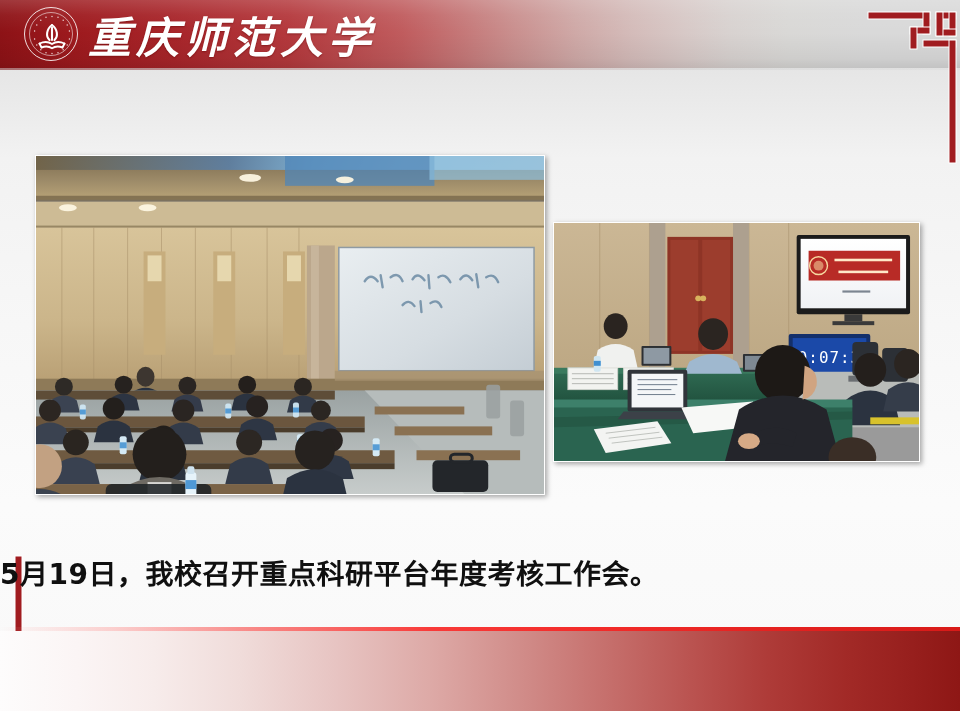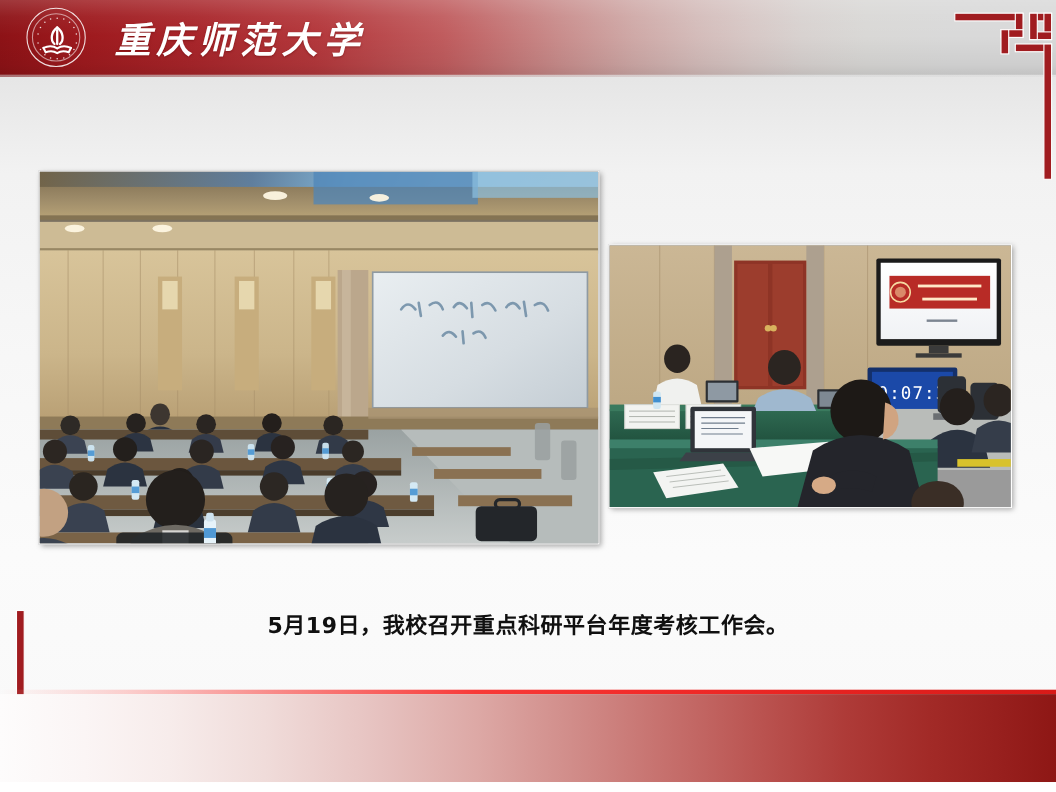--- a/index.html
+++ b/index.html
@@ -81,27 +81,26 @@
 
   .univ-name {
     position: absolute;
     left: 88px;
     top: 6px;
     height: 56px;
     display: flex;
     align-items: center;
     color: #ffffff;
     font-family: "Liberation Serif", "DejaVu Serif", serif;
-    font-size: 33px;
+    font-size: 43px;
     font-weight: 700;
     letter-spacing: 5px;
     font-style: italic;
     text-shadow: 0 1px 2px rgba(90,0,0,0.45);
     white-space: nowrap;
-    margin-left: 16px;
   }
 
   
   .corner-tr { position: absolute; right: 0px; top: 0px; }
   .corner-bl { position: absolute; left: 0px; bottom: 0px; }
 
   
   .photo {
     position: absolute;
     overflow: hidden;
@@ -112,23 +111,22 @@
   }
   .photo-1 { left: 35px; top: 155px; width: 510px; height: 340px; }
   .photo-2 { left: 553px; top: 222px; width: 367px; height: 240px; }
   .photo svg { display: block; width: 100%; height: 100%; }
 
   
   .caption {
     position: absolute;
     left: 0; top: 552px;
     width: 960px;
-    text-align: center;
     font-family: "DejaVu Sans", "Liberation Sans", sans-serif;
-    font-size: 20px;
+    font-size: 28px;
     font-weight: 700;
     color: #101010;
     letter-spacing: 0.5px;
   }
 
   
   .footer-line {
     position: absolute;
     left: 0; top: 627px;
     width: 960px; height: 4px;

